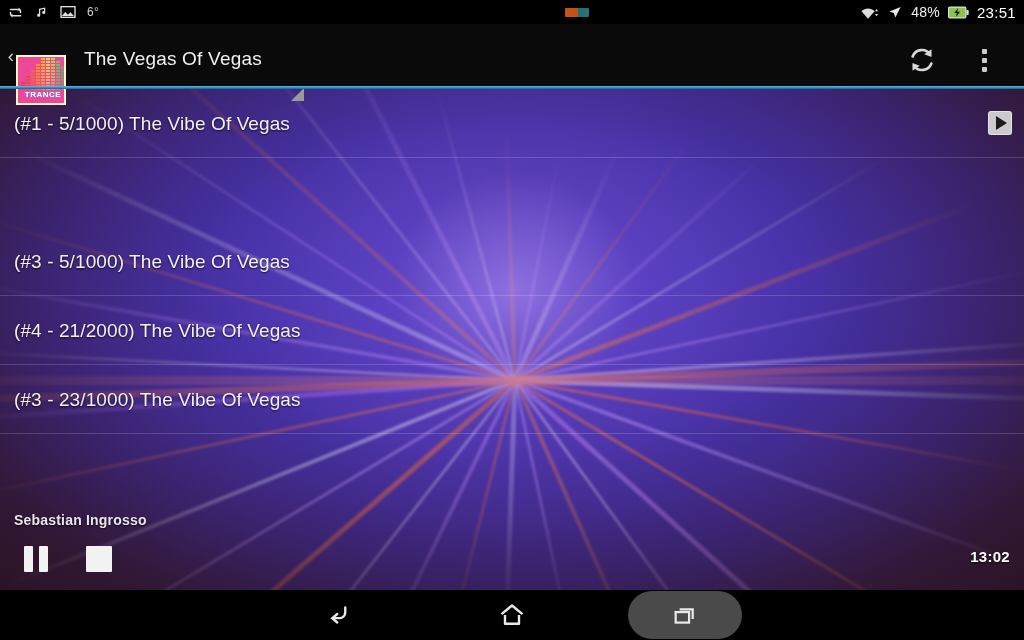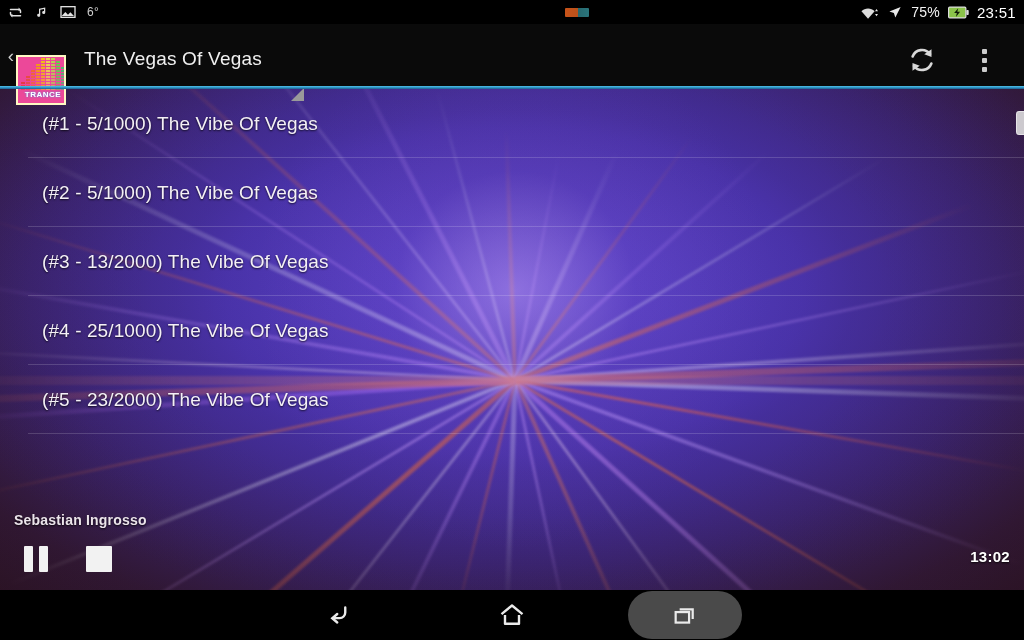--- a/index.html
+++ b/index.html
@@ -78,21 +78,21 @@
   }
   #vign {
     position:absolute; inset:0;
     background:
       radial-gradient(circle at 50.3% 40.3%, rgba(255,210,255,0.30) 0px, rgba(150,90,200,0.10) 120px, rgba(0,0,0,0) 260px),
       radial-gradient(ellipse 620px 330px at 50.3% 40.3%, rgba(96,70,220,0.42) 0%, rgba(60,40,150,0.18) 55%, rgba(0,0,0,0) 100%),
       radial-gradient(ellipse 900px 560px at 50.3% 40.3%, rgba(0,0,0,0) 40%, rgba(60,20,25,0.40) 100%);
   }
 
   
-  #list { position:absolute; inset:0; z-index:5;margin-left:28px; }
+  #list { position:absolute; inset:0; z-index:5; }
   .row {
     position:absolute; left:0; width:1024px; height:69px;
     border-bottom:1px solid rgba(255,255,255,0.16);
   }
   .row .txt {
     position:absolute; left:14px; top:0; height:69px; display:flex; align-items:center;
     font-size:19px; color:#f4f0f6; letter-spacing:.1px;
     text-shadow:0 1px 2px rgba(0,0,0,0.75); white-space:nowrap;
   }
   .row .playbtn {
@@ -173,21 +173,21 @@
           <path d="M21.5 6.5l2 2.6-2 2.6-2-2.6z" opacity="0"></path>
           <polygon points="22.6,5.2 24.6,8.2 20.6,8.2"></polygon>
           <polygon points="22.6,15.2 24.6,12.2 20.6,12.2"></polygon>
         </svg>
       </span>
       <span>
         <svg class="ico" width="16" height="15" viewBox="0 0 24 24" fill="#e8e8e8">
           <path d="M21 3L3 10.5l7.2 2.3L12.5 20 21 3z"></path>
         </svg>
       </span>
-      <span class="sb-pct">75%</span>
+      <span class="sb-pct">48%</span>
       <span>
         <svg class="ico" width="21" height="13" viewBox="0 0 28 16" fill="none">
           <rect x="0.8" y="0.8" width="23" height="14.4" rx="1.5" fill="#8bc34a" stroke="#dcdcdc" stroke-width="1.6"></rect>
           <rect x="24.4" y="4.6" width="3.2" height="6.8" rx="1" fill="#dcdcdc"></rect>
           <path d="M13.6 2.2l-5.4 6.6h3.6l-1.3 5.2 5.6-7h-3.7z" fill="#0f1a08"></path>
         </svg>
       </span>
       <span class="sb-clock">23:51</span>
     </div>
   </div>
@@ -368,31 +368,28 @@
       </div>
     <div id="vign"></div>
 
     <div id="list">
         <div class="row" style="top: 0px;">
           <div class="txt">(#1 - 5/1000) The Vibe Of Vegas</div>
           <div class="playbtn">
             <div class="tri"></div>
           </div>
         </div>
-        <div class="row" style="top: 69px;">
-          <div class="txt">(#2 - 5/1000) The Vibe Of Vegas</div>
-        </div>
         <div class="row" style="top: 138px;">
-          <div class="txt">(#3 - 13/2000) The Vibe Of Vegas</div>
+          <div class="txt">(#3 - 5/1000) The Vibe Of Vegas</div>
         </div>
         <div class="row" style="top: 207px;">
-          <div class="txt">(#4 - 25/1000) The Vibe Of Vegas</div>
+          <div class="txt">(#4 - 21/2000) The Vibe Of Vegas</div>
         </div>
         <div class="row" style="top: 276px;">
-          <div class="txt">(#5 - 23/2000) The Vibe Of Vegas</div>
+          <div class="txt">(#3 - 23/1000) The Vibe Of Vegas</div>
         </div>
       </div>
 
     <div id="player">
       <div class="artist">Sebastian Ingrosso</div>
       <div id="btn-pause">
           <i></i>
           <i></i>
         </div>
       <div id="btn-stop"></div>

